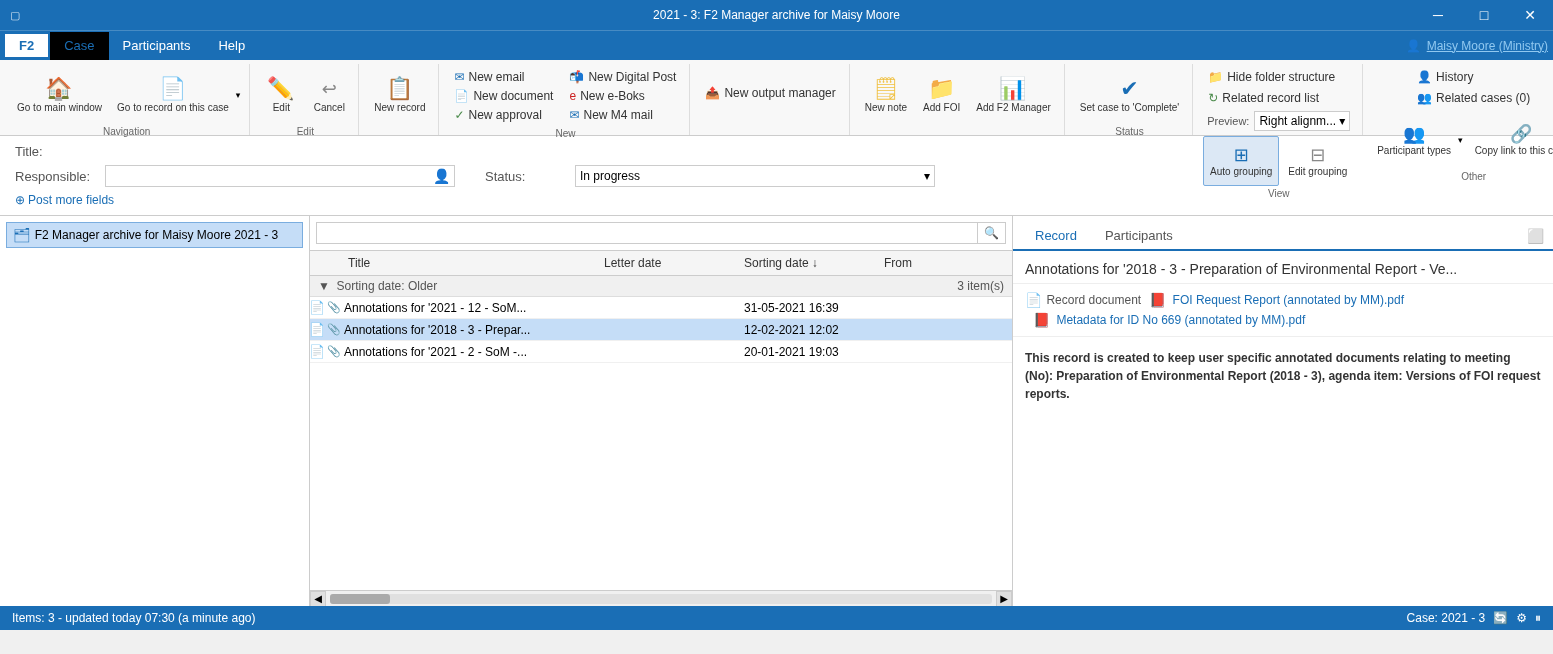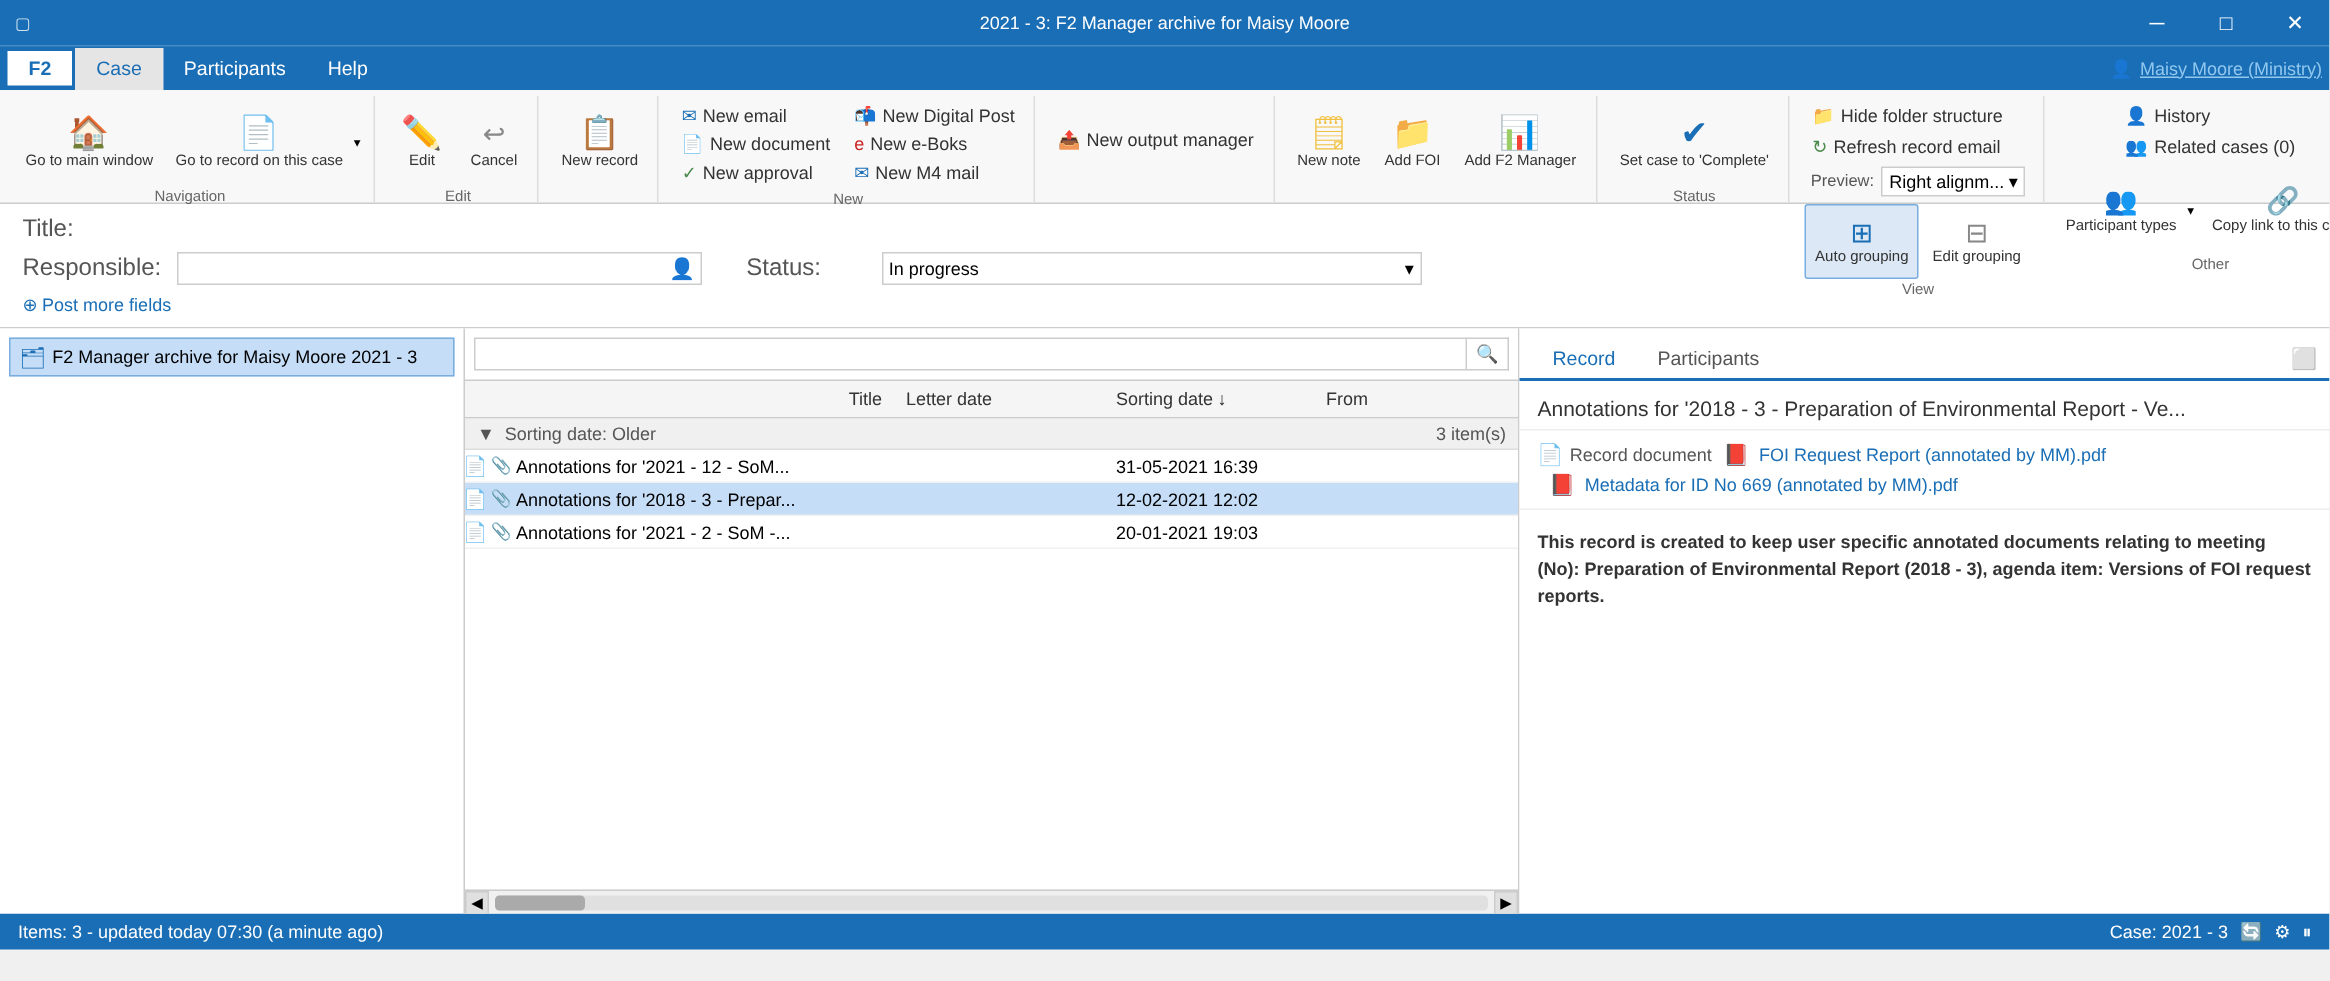--- a/index.html
+++ b/index.html
@@ -62,21 +62,21 @@
     .menu-item {
       color: white;
       padding: 4px 14px;
       cursor: pointer;
       font-size: 13px;
       height: 28px;
       display: flex;
       align-items: center;
     }
     .menu-item.active {
-      background: #e5e5e5;
+      background: #000000;
       color: #1a6eb5;
     }
     .menu-user {
       margin-left: auto;
       color: white;
       font-size: 12px;
       display: flex;
       align-items: center;
       gap: 5px;
       cursor: pointer;
@@ -190,21 +190,21 @@
       padding: 8px 15px;
     }
     .form-row {
       display: flex;
       align-items: center;
       margin-bottom: 6px;
       gap: 10px;
     }
     .form-label {
       color: #555;
-      font-size: 16px;
+      font-size: 13px;
       min-width: 80px;
     }
     .form-input {
       border: 1px solid #ccc;
       padding: 3px 6px;
       font-size: 12px;
       background: white;
     }
     .form-input-wide { width: 900px; }
     .form-input-medium { width: 350px; }
@@ -288,21 +288,21 @@
       font-size: 11px;
       color: #333;
     }
     .list-header-col {
       padding: 2px 8px;
       display: flex;
       align-items: center;
       gap: 3px;
       cursor: pointer;
     }
-    .col-title { flex: 1; justify-content: flex-end; }
+    .col-title { flex: 1; }
     .col-letter-date { width: 140px; }
     .col-sorting-date { width: 140px; }
     .col-from { flex: 0 0 120px; }
     .list-group-header {
       display: flex;
       align-items: center;
       padding: 3px 8px;
       background: #f0f0f0;
       font-size: 11px;
       color: #555;
@@ -592,21 +592,21 @@
   </div>
 
   <div class="ribbon-group">
     <div style="display:flex;flex-direction:column;gap:3px;padding:2px 0;">
       <div class="ribbon-btn-small">
         <span style="color:#888;">📁</span>
         <span>Hide folder structure</span>
       </div>
       <div class="ribbon-btn-small">
         <span style="color:#4a8a4a;">↻</span>
-        <span>Refresh record email</span>
+        <span>Related record list</span>
       </div>
       <div style="display:flex;align-items:center;gap:3px;padding:1px 6px;">
         <span class="preview-label">Preview:</span>
         <div class="preview-dropdown">
           <span>Right alignm...</span>
           <span>▾</span>
         </div>
       </div>
     </div>
     <div style="display:flex;gap:2px;margin-top:2px;">

